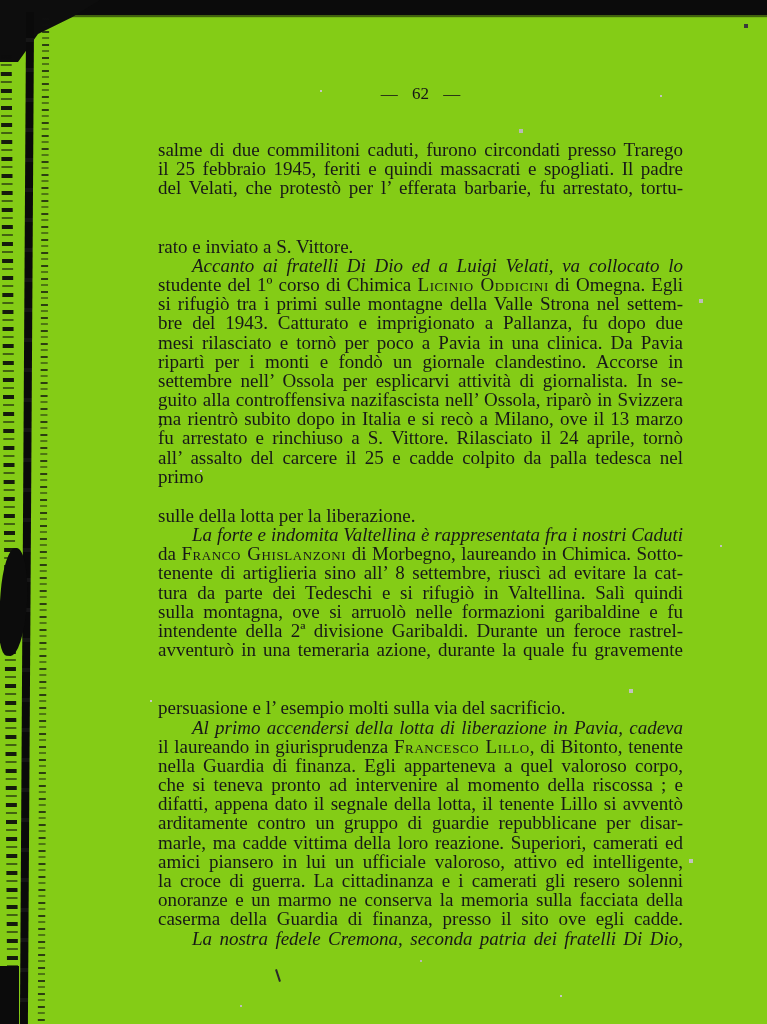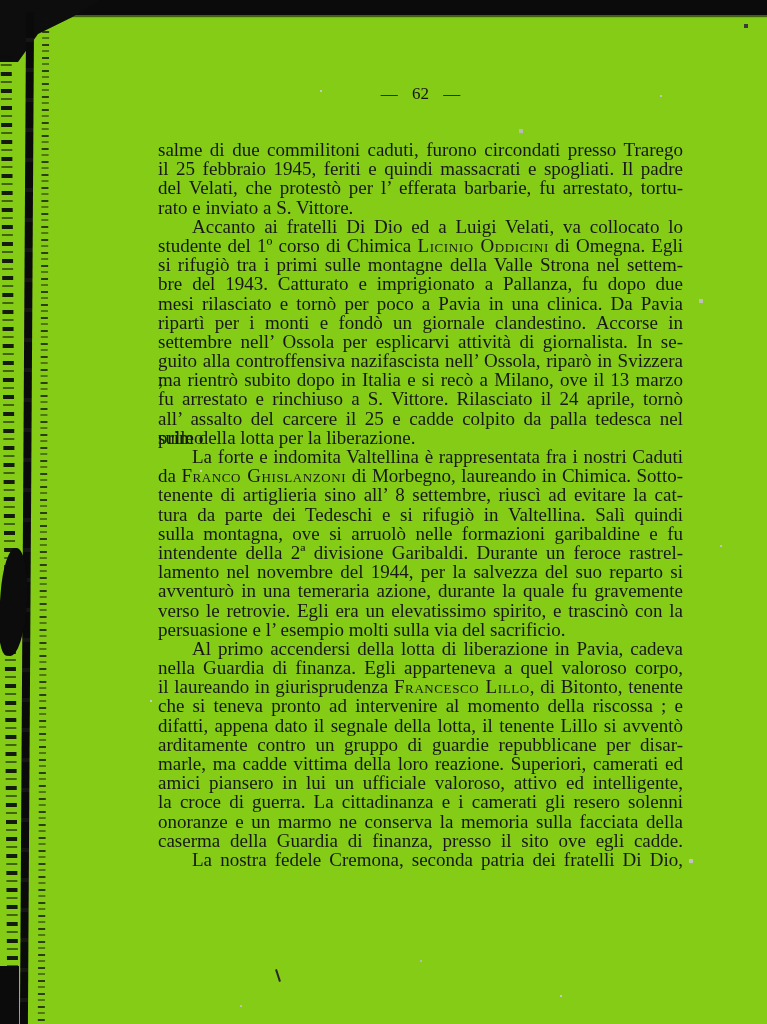--- a/index.html
+++ b/index.html
@@ -100,22 +100,22 @@
     line-height: 19.2px;
     color: #181818;
   }
   .line {
     text-align: justify;
     text-align-last: justify;
     white-space: normal;
     height: 19.2px;
     overflow: visible;
   }
-  .line.short { text-align-last: left; }
-  .line.indent { text-indent: 34px; }
+  .line.short { text-align-last: left; margin-top: 39px; }
+  .line.indent { text-indent: 34px; font-style: italic; }
   .smallcaps {
     font-variant: small-caps;
     letter-spacing: 0.6px;
   }
 </style>
 </head>
 <body>
 
 <div class="scan-page">
 
@@ -146,27 +146,25 @@
       <div class="line"><span>ma rientrò subito dopo in Italia e si recò a Milano, ove il 13 marzo</span></div>
       <div class="line"><span>fu arrestato e rinchiuso a S. Vittore. Rilasciato il 24 aprile, tornò</span></div>
       <div class="line"><span>all’ assalto del carcere il 25 e cadde colpito da palla tedesca nel primo</span></div>
       <div class="line short"><span>sulle della lotta per la liberazione.</span></div>
       <div class="line indent"><span>La forte e indomita Valtellina è rappresentata fra i nostri Caduti</span></div>
       <div class="line"><span>da </span><span class="smallcaps">Franco Ghislanzoni</span><span> di Morbegno, laureando in Chimica. Sotto-</span></div>
       <div class="line"><span>tenente di artiglieria sino all’ 8 settembre, riuscì ad evitare la cat-</span></div>
       <div class="line"><span>tura da parte dei Tedeschi e si rifugiò in Valtellina. Salì quindi</span></div>
       <div class="line"><span>sulla montagna, ove si arruolò nelle formazioni garibaldine e fu</span></div>
       <div class="line"><span>intendente della 2ª divisione Garibaldi. Durante un feroce rastrel-</span></div>
-      <div class="line"><span>lamento nel novembre del 1944, per la salvezza del suo reparto si</span></div>
       <div class="line"><span>avventurò in una temeraria azione, durante la quale fu gravemente</span></div>
-      <div class="line"><span>verso le retrovie. Egli era un elevatissimo spirito, e trascinò con la</span></div>
       <div class="line short"><span>persuasione e l’ esempio molti sulla via del sacrificio.</span></div>
       <div class="line indent"><span>Al primo accendersi della lotta di liberazione in Pavia, cadeva</span></div>
+      <div class="line"><span>il laureando in giurisprudenza </span><span class="smallcaps">Francesco Lillo</span><span>, di Bitonto, tenente</span></div>
       <div class="line"><span>nella Guardia di finanza. Egli apparteneva a quel valoroso corpo,</span></div>
-      <div class="line"><span>il laureando in giurisprudenza </span><span class="smallcaps">Francesco Lillo</span><span>, di Bitonto, tenente</span></div>
       <div class="line"><span>che si teneva pronto ad intervenire al momento della riscossa ; e</span></div>
       <div class="line"><span>difatti, appena dato il segnale della lotta, il tenente Lillo si avventò</span></div>
       <div class="line"><span>arditamente contro un gruppo di guardie repubblicane per disar-</span></div>
       <div class="line"><span>marle, ma cadde vittima della loro reazione. Superiori, camerati ed</span></div>
       <div class="line"><span>amici piansero in lui un ufficiale valoroso, attivo ed intelligente,</span></div>
       <div class="line"><span>la croce di guerra. La cittadinanza e i camerati gli resero solenni</span></div>
       <div class="line"><span>onoranze e un marmo ne conserva la memoria sulla facciata della</span></div>
       <div class="line"><span>caserma della Guardia di finanza, presso il sito ove egli cadde.</span></div>
       <div class="line indent"><span>La nostra fedele Cremona, seconda patria dei fratelli Di Dio,</span></div>
     </div>

